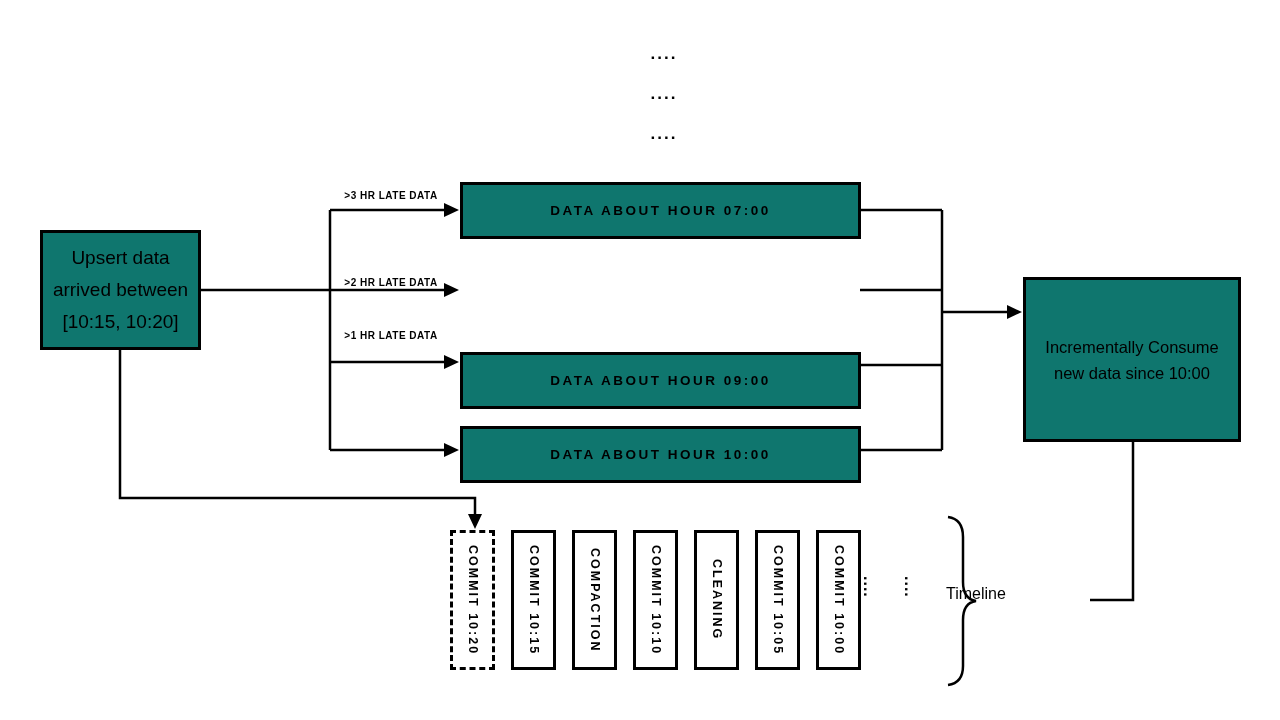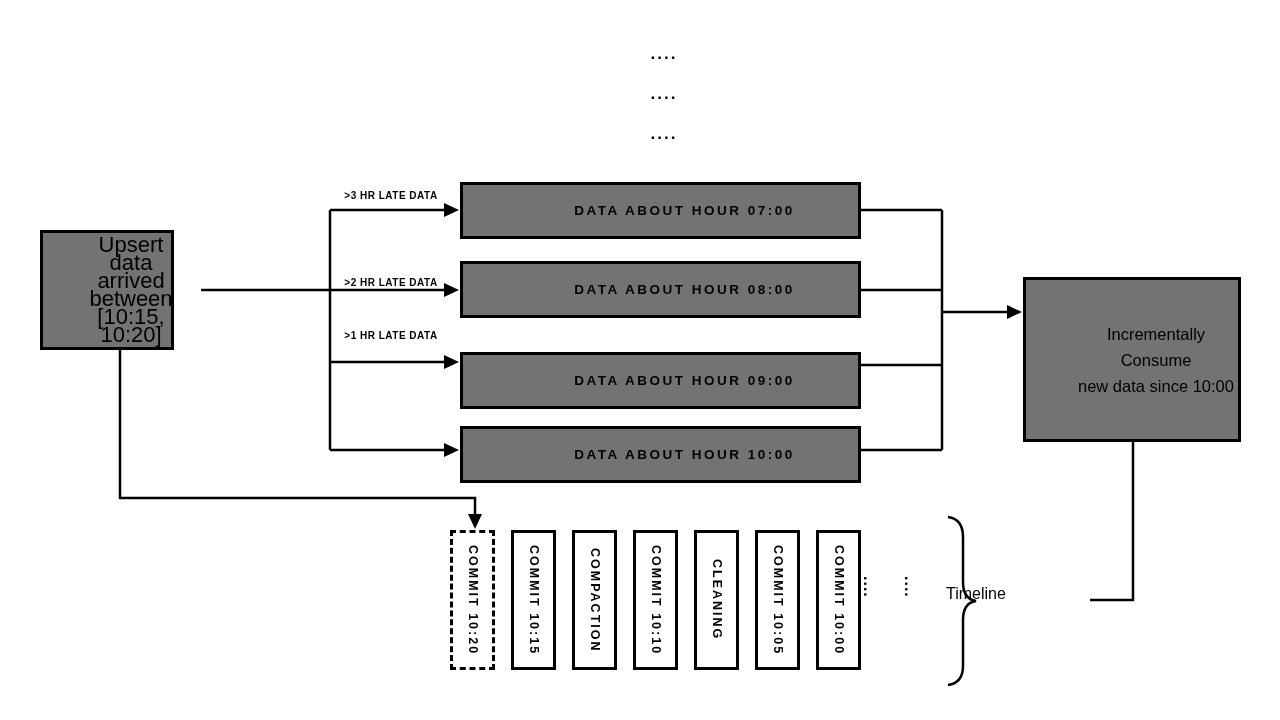--- a/index.html
+++ b/index.html
@@ -14,31 +14,30 @@
   }
   svg.connectors {
     position: absolute;
     left: 0; top: 0;
     width: 1280px; height: 720px;
     pointer-events: none;
   }
   .box {
     position: absolute;
     border: 3px solid #000;
-    background: #737373;
+    background: #0f766e;
     box-sizing: border-box;
     display: flex;
     align-items: center;
     justify-content: center;
     text-align: center;
-    padding-left: 48px;
   }
   .upsert-box {
-    left: 40px; top: 230px; width: 134px; height: 120px;
-    font-size: 22px; line-height: 18px; white-space: pre-line;
+    left: 40px; top: 230px; width: 161px; height: 120px;
+    font-size: 19px; line-height: 32px; white-space: pre-line;
   }
   .consume-box {
     left: 1023px; top: 230px; width: 218px; height: 165px;
     font-size: 16.5px; line-height: 26px; white-space: pre-line; margin-top: 47px;
   }
   .hour-box {
     left: 460px; width: 401px; height: 57px;
     font-weight: bold; font-size: 13.5px; letter-spacing: 2.5px;
   }
   .hour-box.h07 { top: 182px; }
@@ -138,21 +137,20 @@
 
   <div class="box upsert-box">Upsert data
 arrived between
 [10:15, 10:20]</div>
 
   <div class="late-label l3">&gt;3 HR LATE DATA</div>
   <div class="late-label l2">&gt;2 HR LATE DATA</div>
   <div class="late-label l1">&gt;1 HR LATE DATA</div>
 
   <div class="box hour-box h07">DATA ABOUT HOUR 07:00</div>
-  <div class="box hour-box h08">DATA ABOUT HOUR 08:00</div>
   <div class="box hour-box h09">DATA ABOUT HOUR 09:00</div>
   <div class="box hour-box h10">DATA ABOUT HOUR 10:00</div>
 
   <div class="box consume-box">Incrementally Consume
 new data since 10:00</div>
 
   <div class="timeline-row">
     <div class="tl-entry dashed">COMMIT  10:20</div>
     <div class="tl-entry">COMMIT  10:15</div>
     <div class="tl-entry">COMPACTION</div>

